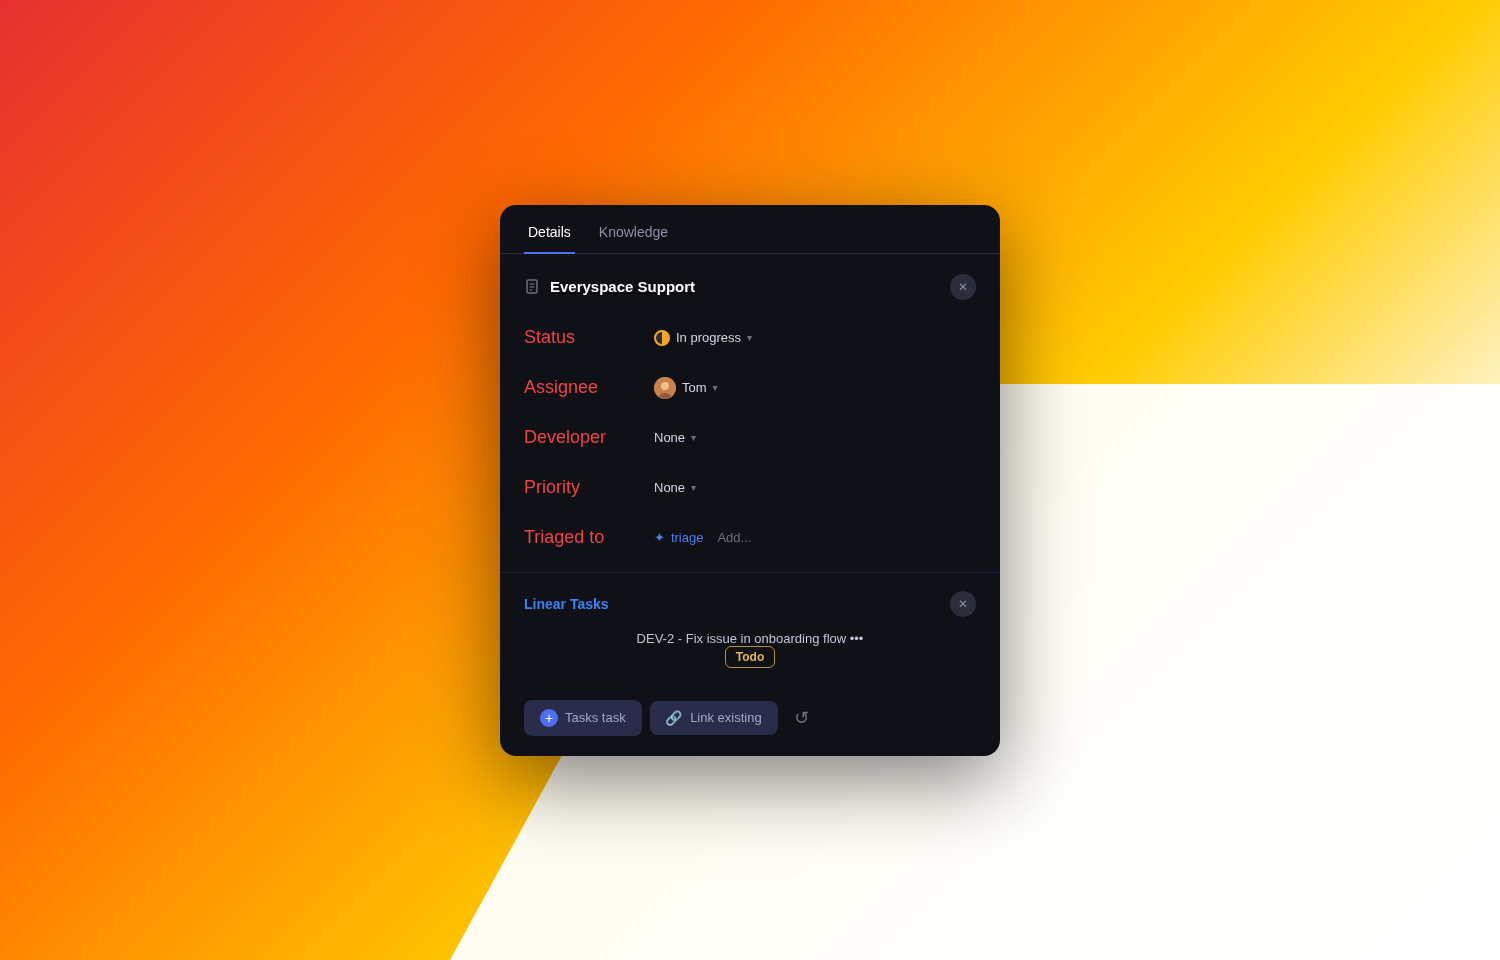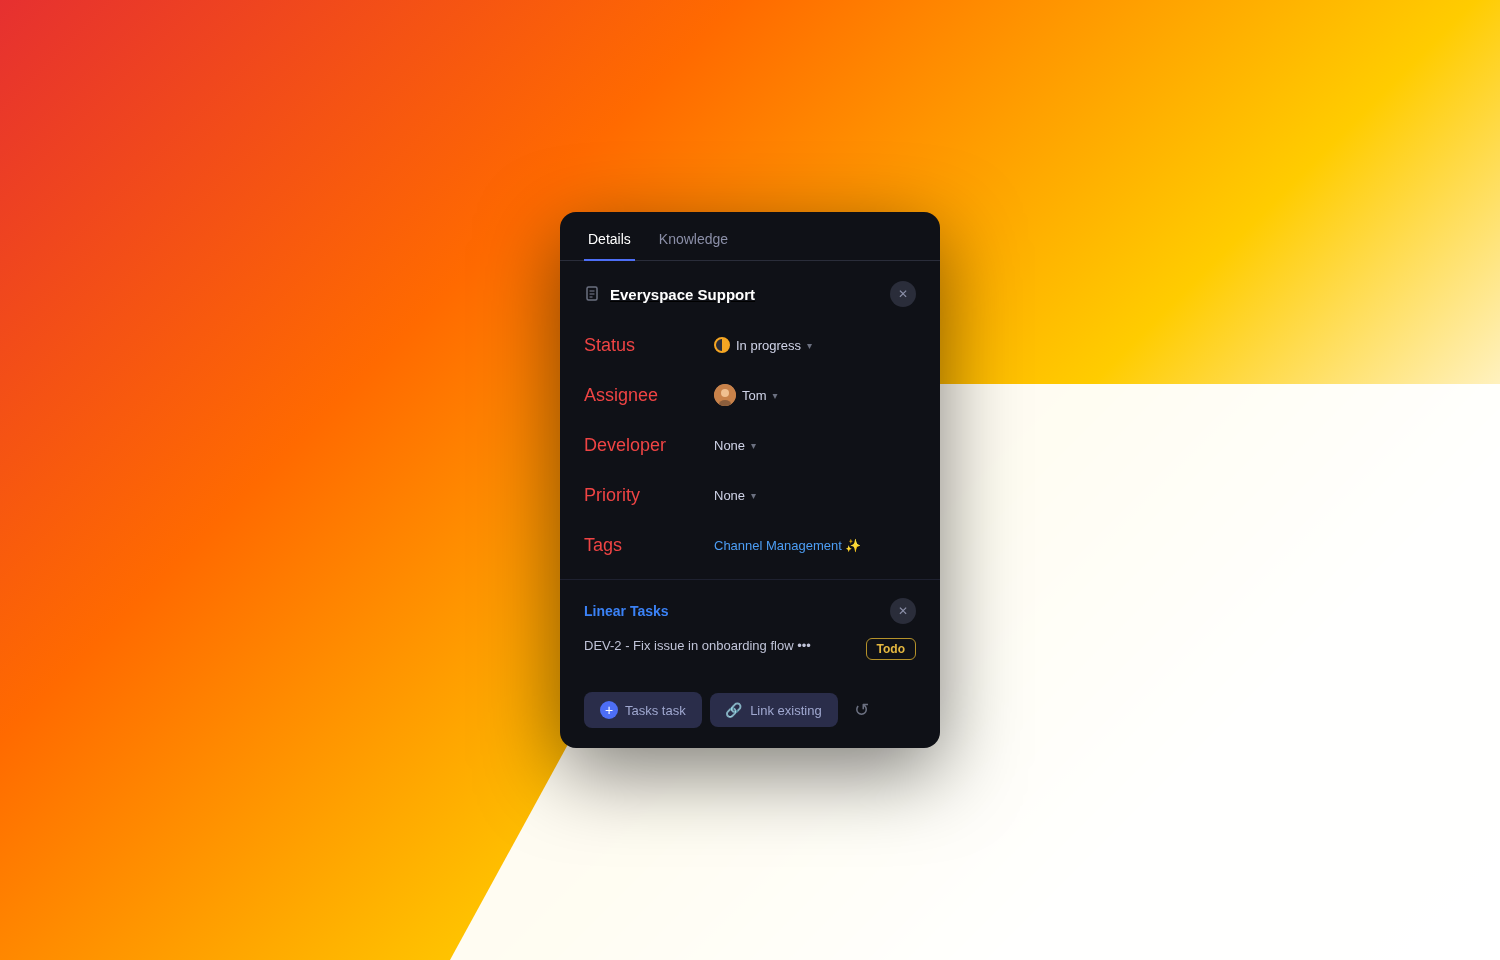--- a/index.html
+++ b/index.html
@@ -31,21 +31,21 @@
 
     .center-container {
       position: absolute;
       inset: 0;
       display: flex;
       align-items: center;
       justify-content: center;
     }
 
     .card {
-      width: 380px;
+      width: 500px;
       background: #0f1117;
       border-radius: 16px;
       overflow: hidden;
       box-shadow: 0 24px 80px rgba(0,0,0,0.5);
     }
 
     
     .tabs {
       display: flex;
       gap: 0;
@@ -213,22 +213,24 @@
 
     .linear-tasks-title {
       font-size: 14px;
       font-weight: 600;
       color: #3b82f6;
     }
 
     
     .task-row {
       display: flex;
+      align-items: center;
       justify-content: space-between;
       margin-bottom: 16px;
+      flex-direction: column;
     }
 
     .task-name {
       font-size: 13px;
       color: #c0c4d8;
       flex: 1;
       min-width: 0;
     }
 
     .todo-badge {
@@ -376,27 +378,29 @@
       </div>
 
       <div class="field-row">
         <span class="field-label">Priority</span>
         <div class="field-value">
           <span>None</span>
           <span class="chevron">▾</span>
         </div>
       </div>
 
-
       <div class="field-row">
-        <span class="field-label">Tags</span>
+        <span class="field-label">Triaged to</span>
         <div class="field-value">
-          <span class="tag-blue">Channel Management ✨</span>
-        </div>
-      </div>
+          <span class="triage-icon" style="color:#4d7ef5;">✦</span>
+          <span class="triage-tag">triage</span>
+          <span class="add-btn" style="margin-left:8px;">Add...</span>
+        </div>
+      </div>
+
 
 
     </div>
 
     <div class="divider"></div>
 
     <div style="padding: 0 24px;">
       <div class="linear-tasks-header">
         <span class="linear-tasks-title">Linear Tasks</span>
         <button class="close-btn">

